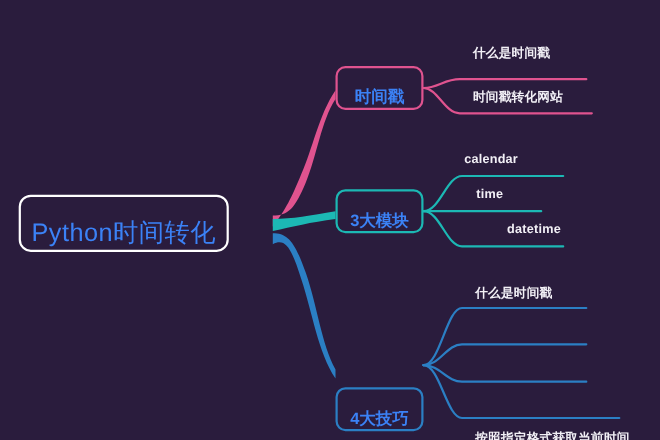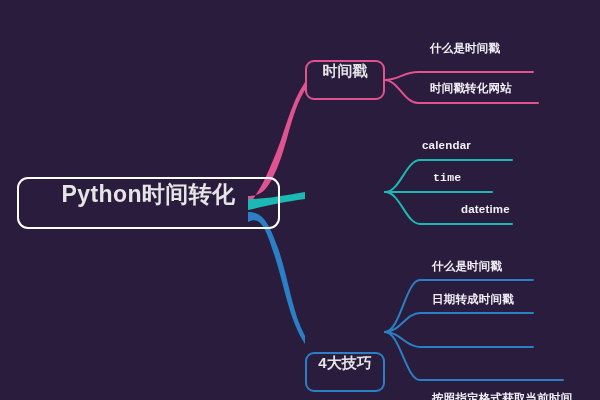--- a/index.html
+++ b/index.html
@@ -23,34 +23,34 @@
     position: absolute;
     left: 0;
     top: 0;
     width: 600px;
     height: 400px;
   }
   .node {
     position: absolute;
     box-sizing: border-box;
     display: flex;
-    align-items: flex-start;
+    align-items: flex-end;
     justify-content: center;
-    color: #e5e5e5;
+    color: #3b82f6;
     background: transparent;
   }
   .root-node {
     left: 17px;
     top: 177px;
-    width: 263px;
+    width: 191px;
     height: 52px;
     border: 2px solid #ffffff;
     border-radius: 11px;
     font-size: 23px;
-    font-weight: 700;
+    font-weight: 400;
     letter-spacing: 0.4px;
   }
   .branch-node {
     width: 80px;
     height: 40px;
     border-width: 2px;
     border-style: solid;
     border-radius: 9px;
     font-size: 15px;
     font-weight: 700;
@@ -110,45 +110,45 @@
   </svg>
 
   <div class="node root-node">
     <span>Python时间转化</span>
   </div>
 
   <div class="node branch-node branch-timestamp">
     <span>时间戳</span>
   </div>
 
+  <div class="node branch-node branch-modules">
+    <span>3大模块</span>
+  </div>
 
   <div class="node branch-node branch-skills">
     <span>4大技巧</span>
   </div>
 
   <div class="leaf" style="left:430px; top:41px;">
     <span>什么是时间戳</span>
   </div>
   <div class="leaf" style="left:430px; top:81px;">
     <span>时间戳转化网站</span>
   </div>
 
   <div class="leaf" style="left:422px; top:139px;">
     <span>calendar</span>
   </div>
-  <div class="leaf" style="left:433px; top:171px;font-family:Liberation Mono, monospace;">
+  <div class="leaf" style="left:433px; top:171px;">
     <span>time</span>
   </div>
   <div class="leaf" style="left:433px; top:203px;margin-left:28px;">
     <span>datetime</span>
   </div>
 
   <div class="leaf" style="left:432px; top:259px;">
     <span>什么是时间戳</span>
   </div>
-  <div class="leaf" style="left:432px; top:292px;">
-    <span>日期转成时间戳</span>
-  </div>
   <div class="leaf" style="left:432px; top:359px;margin-top:32px;">
     <span>按照指定格式获取当前时间</span>
   </div>
 
 </div>
 
 </body></html>

